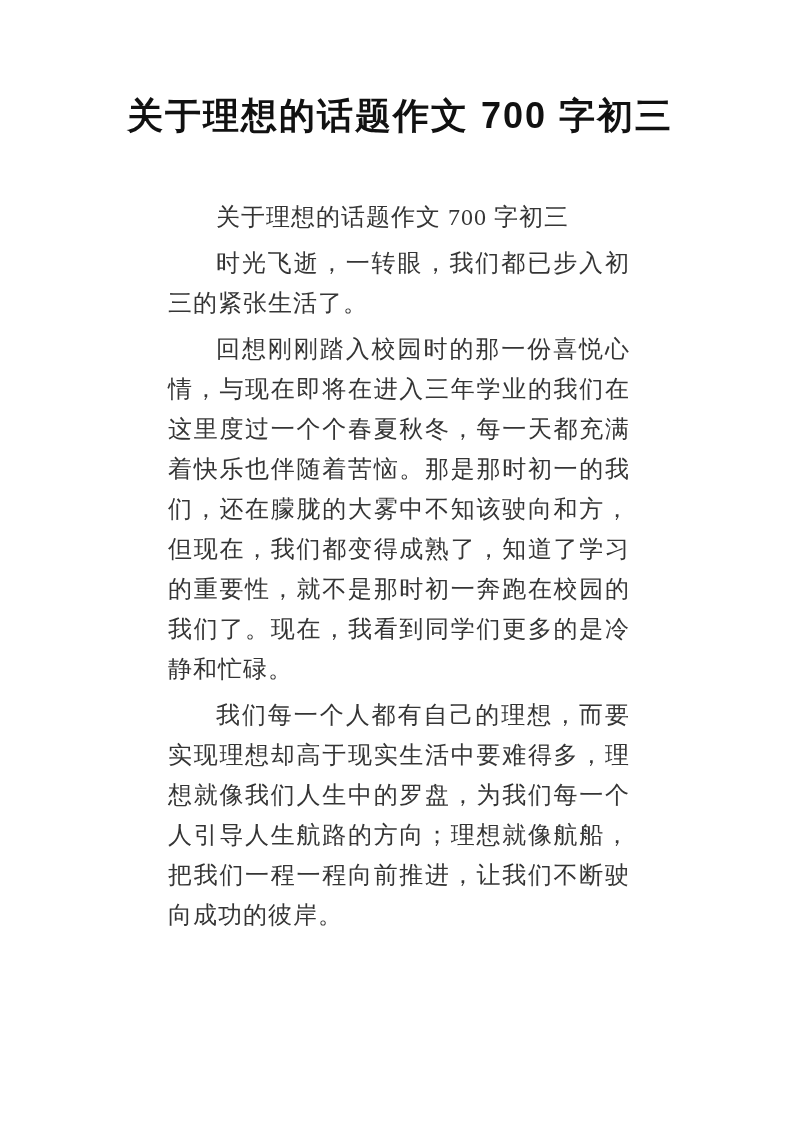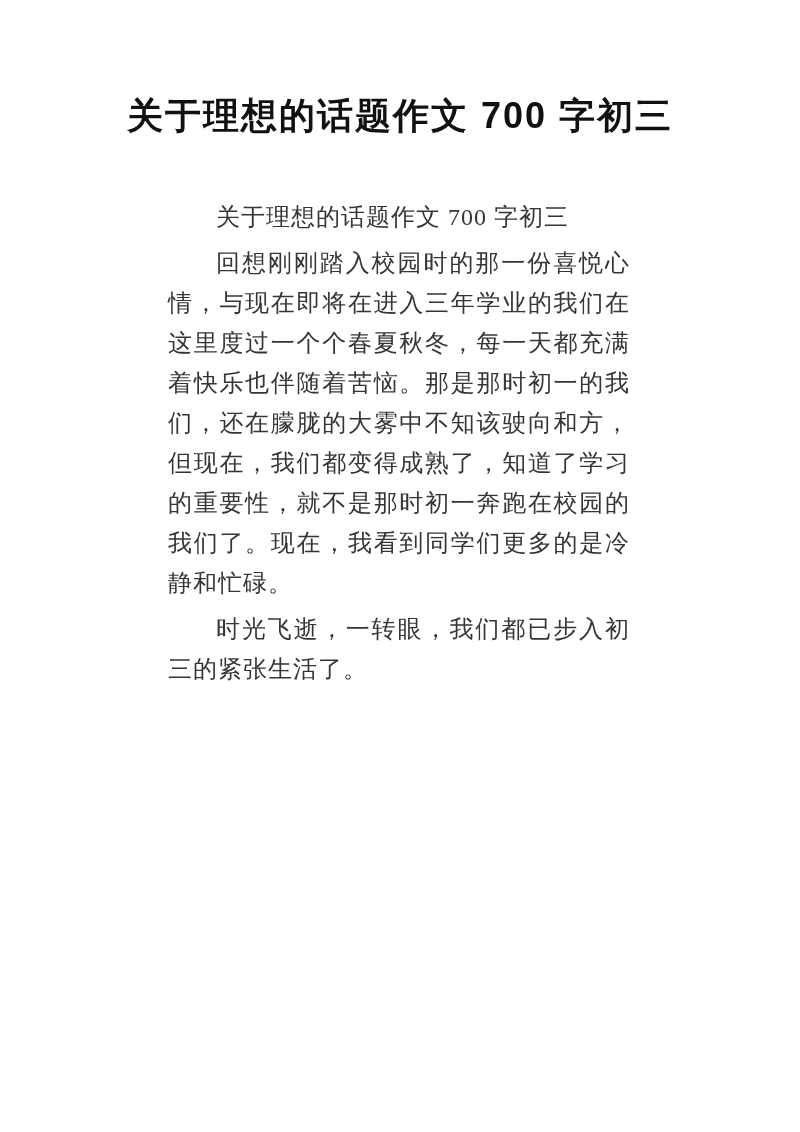--- a/index.html
+++ b/index.html
@@ -41,16 +41,17 @@
   }
 </style>
 </head>
 <body>
 
 <div class="page">
   <h1 class="doc-title">关于理想的话题作文 700 字初三</h1>
 
   <div class="doc-body">
     <p>关于理想的话题作文 700 字初三</p>
+    <p>时光飞逝，一转眼，我们都已步入初三的紧张生活了。</p>
     <p>回想刚刚踏入校园时的那一份喜悦心情，与现在即将在进入三年学业的我们在这里度过一个个春夏秋冬，每一天都充满着快乐也伴随着苦恼。那是那时初一的我们，还在朦胧的大雾中不知该驶向和方，但现在，我们都变得成熟了，知道了学习的重要性，就不是那时初一奔跑在校园的我们了。现在，我看到同学们更多的是冷静和忙碌。</p>
-    <p>时光飞逝，一转眼，我们都已步入初三的紧张生活了。</p>
+    <p>我们每一个人都有自己的理想，而要实现理想却高于现实生活中要难得多，理想就像我们人生中的罗盘，为我们每一个人引导人生航路的方向；理想就像航船，把我们一程一程向前推进，让我们不断驶向成功的彼岸。</p>
   </div>
 </div>
 
 </body></html>

